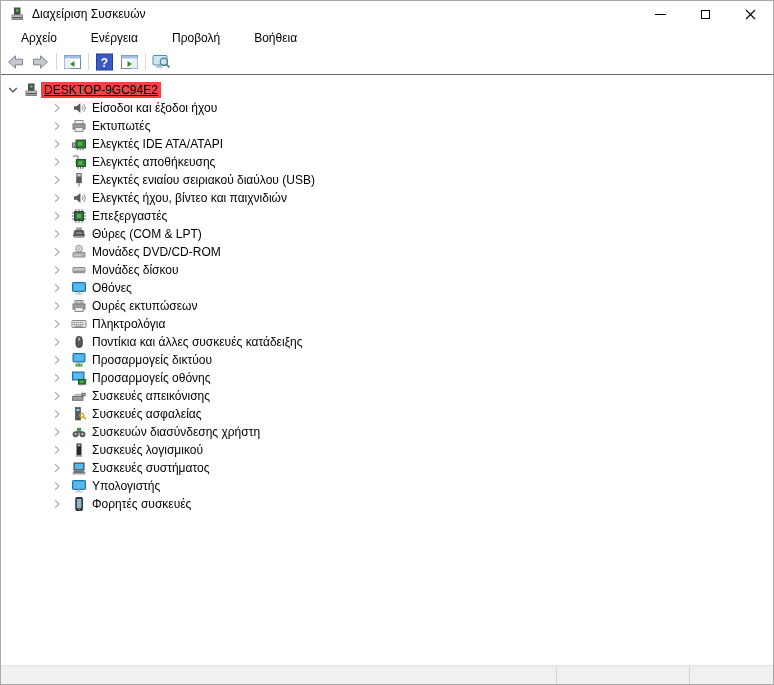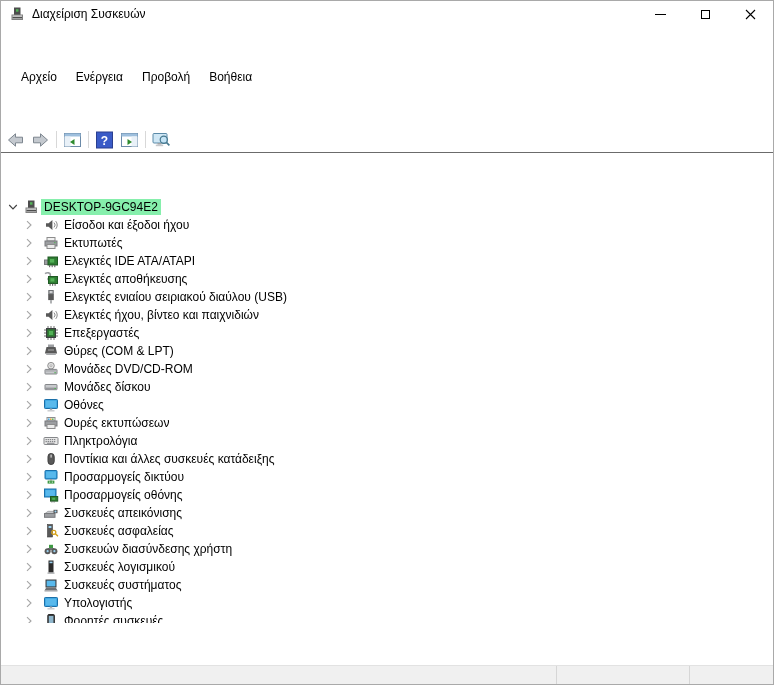--- a/index.html
+++ b/index.html
@@ -2,53 +2,53 @@
 <html><head>
 <meta charset="utf-8">
 <style>
   * { box-sizing: border-box; }
   html, body { margin:0; padding:0; background:#fff; }
   body { font-family:"Liberation Sans", sans-serif; }
 
   .window {
     width:774px; height:685px; background:#ffffff;
     border:1px solid #a9a9a9;
-    display:flex; flex-direction:column; overflow:hidden;gap:39px;
+    display:flex; flex-direction:column; overflow:hidden;
   }
 
   
   .titlebar { height:26px; flex:0 0 26px; display:flex; align-items:center; padding-left:8px; background:#fff; }
   .titlebar .app-icon { width:16px; height:16px; flex:0 0 16px; }
   .title-text { font-size:12px; color:#000; margin-left:7px; white-space:nowrap; }
   .controls { margin-left:auto; display:flex; height:100%; }
   .ctrl { width:45px; height:100%; display:flex; align-items:center; justify-content:center; cursor:default; }
   .glyph-min { width:11px; border-top:1px solid #000; margin-top:1px; }
   .glyph-max { width:9px; height:9px; border:1px solid #000; }
   .glyph-close svg { display:block; }
 
   
   .menubar { height:22px; flex:0 0 22px; display:flex; align-items:center; background:#fff; font-size:12px; color:#000; }
-  .menu-item { padding:3px 10px 4px 8px; margin-left:1px; white-space:nowrap; }
+  .menu-item { padding:3px 10px 4px 8px; margin-left:16px; white-space:nowrap; }
   .menu-item:first-child { margin-left:12px; }
 
   
   .toolbar { height:26px; flex:0 0 26px; display:flex; align-items:center; padding-left:2px; background:#fff; border-bottom:1px solid #6b6b6b; }
   .tb-btn { width:25px; height:23px; display:flex; align-items:center; justify-content:center; }
   .tb-sep { width:1px; height:17px; background:#d8d8d8; margin:0 3px; }
 
   
   .tree { flex:1 1 auto; background:#fff; padding-top:6px; overflow:hidden; }
   .tree-row { height:18px; display:flex; align-items:center; font-size:12px; color:#000; white-space:nowrap; }
   .tree-row.root { padding-left:4px; }
-  .tree-row.child { padding-left:20px; }
+  .tree-row.child { padding-left:20px;margin-left:28px; }
   .chevron { width:16px; height:16px; flex:0 0 16px; display:flex; align-items:center; justify-content:center; }
   .row-icon { width:16px; height:16px; flex:0 0 16px; margin-left:2px; }
   .tree-row.child .row-icon { margin-left:6px; }
   .row-label { padding:1px 3px; margin-left:2px; }
-  .row-label.selected { background:#86efac; }
+  .row-label.selected { background:#ef4444;text-decoration:underline; }
 
   
   .statusbar { height:19px; flex:0 0 19px; background:#f0f0f0; border-top:1px solid #e2e2e2; display:flex; margin-top:3px; }
   .status-pane { height:100%; }
   .status-pane.p-left { flex:1 1 auto; }
   .status-pane.p-mid { flex:0 0 133px; border-left:1px solid #d6d6d6; }
   .status-pane.p-right { flex:0 0 84px; border-left:1px solid #d6d6d6; }
 
   svg { display:block; }
 </style>

